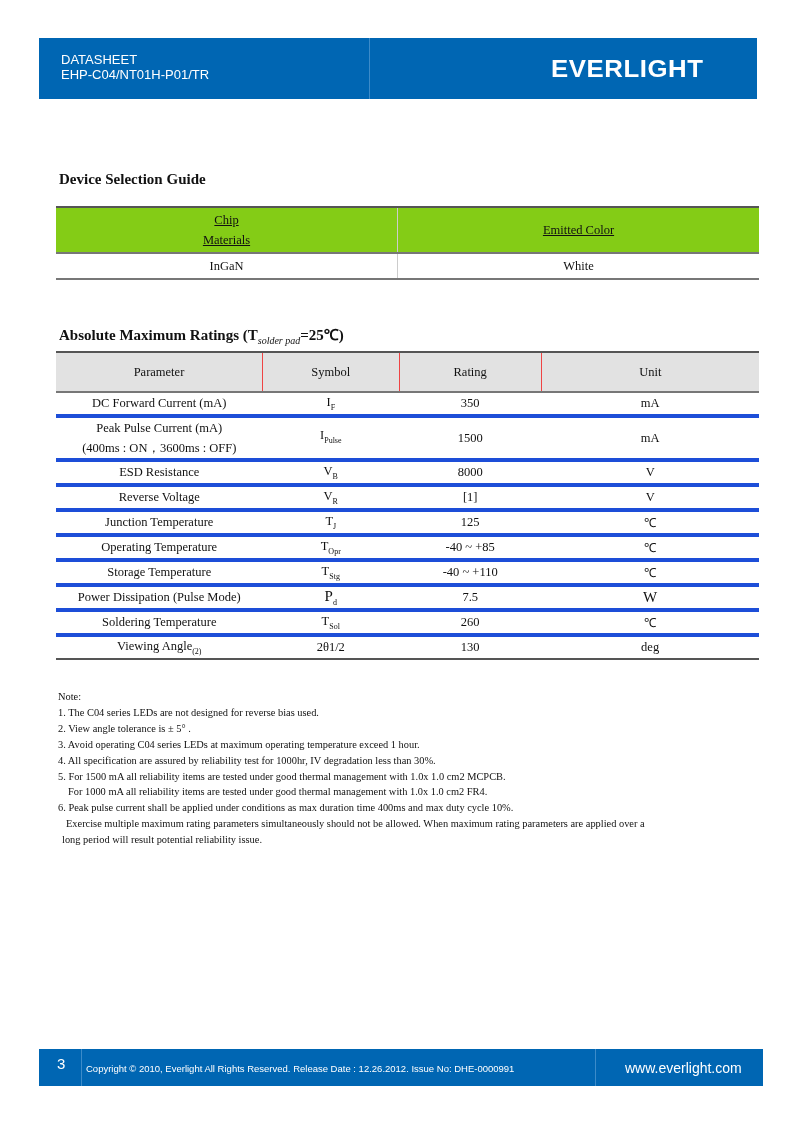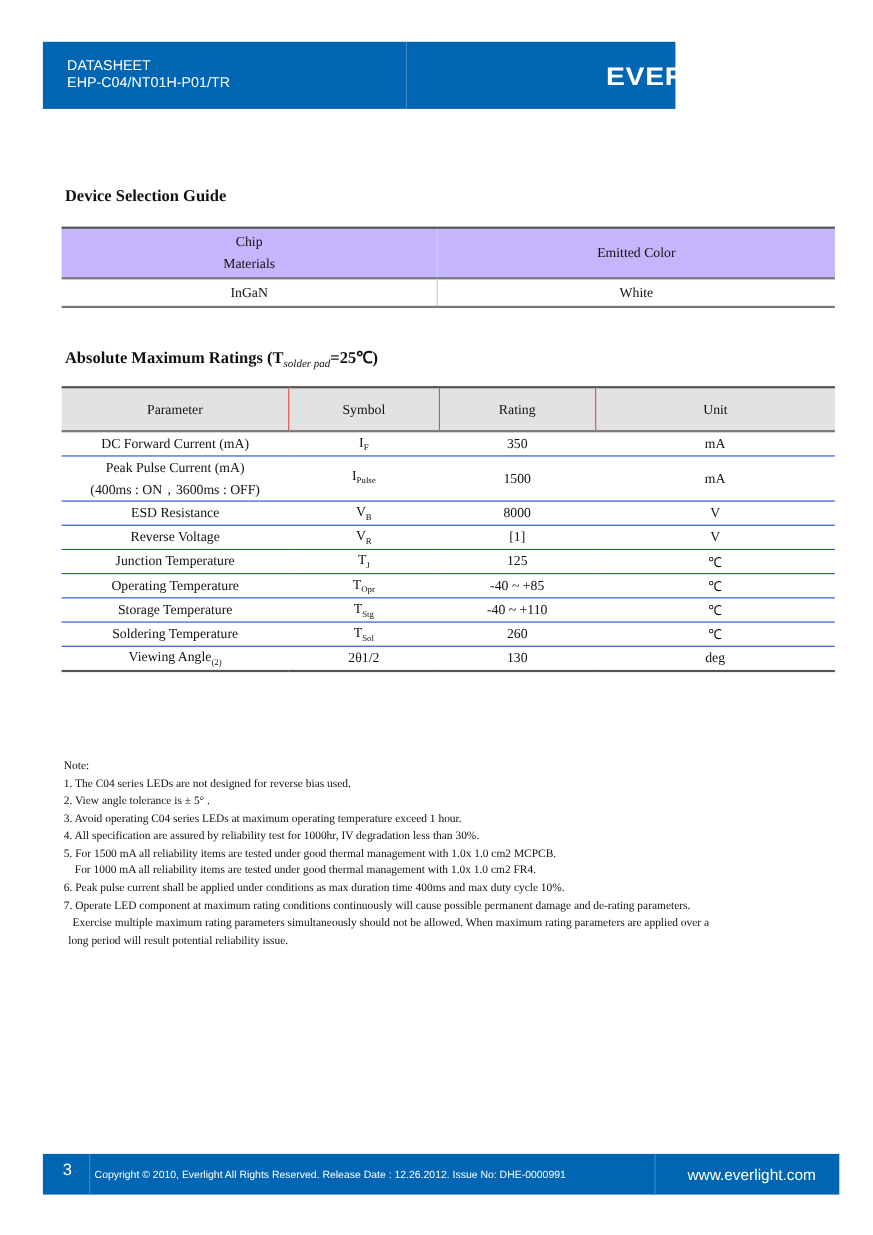--- a/index.html
+++ b/index.html
@@ -1,37 +1,37 @@
 <!DOCTYPE html>
 <html><head>
 <meta charset="utf-8">
 <style>
   html, body { margin:0; padding:0; background:#ffffff; }
   body { width:794px; height:1123px; position:relative; overflow:hidden; font-family:"Liberation Serif", serif; color:#111; }
-  .hdr { position:absolute; left:39px; top:38px; width:575px; height:61px; background:#0066b3; }
+  .hdr { position:absolute; left:39px; top:38px; width:718px; height:61px; background:#0066b3; }
   .hdr .div { position:absolute; left:330px; top:0; width:1px; height:61px; background:#3c8bc9; }
   .hdr .t1, .hdr .t2 { position:absolute; left:22px; color:#fff; font-family:"Liberation Sans", sans-serif; font-size:13px; }
   .hdr .t1 { top:14px; }
   .hdr .t2 { top:29px; }
   .logo { position:absolute; left:512px; top:18px; color:#fff; font-family:"Liberation Sans", sans-serif; font-weight:bold; font-size:23px; letter-spacing:0.5px; transform:scaleX(1.12); transform-origin:left center; }
 
   .sec-title { position:absolute; left:59px; font-weight:bold; font-size:15px; }
   .sec-title sub { font-size:10px; font-style:italic; font-weight:normal; }
 
   table { position:absolute; left:56px; width:703px; border-collapse:collapse; font-size:12.5px; }
   td, th { text-align:center; font-weight:normal; padding:0; }
-  .dev thead tr { background:#c4b5fd; }
+  .dev thead tr { background:#84cc16;text-decoration:underline; }
   .dev thead th { height:44px; border-top:2px solid #555; border-bottom:2px solid #777; line-height:20px; }
   .dev tbody td { height:24px; border-bottom:2px solid #777; }
   .dev .col1 { width:341px; border-right:1px solid #ccc; }
 
   .amr thead tr { background:#e2e2e2; }
   .amr thead th { height:38px; border-top:2px solid #555; border-bottom:2px solid #777; }
   .amr thead th + th { border-left:1px solid #ef4444; }
-  .amr tbody td { height:21px; border-bottom:1px solid #1d4ed8; }
+  .amr tbody td { height:21px; border-bottom:4px solid #1d4ed8; }
   .amr tbody tr.tall td { height:40px; line-height:20px; }
   .amr tbody tr:last-child td { border-bottom:2px solid #555; }
   .amr sub { font-size:8px; }
   .c1 { width:211px; } .c2 { width:139px; } .c3 { width:145px; } .c4 { width:224px; }
   .big { font-size:15px; }
 
   .notes { position:absolute; left:58px; top:689px; width:700px; font-size:10.4px; line-height:15.9px; }
   .notes div { white-space:nowrap; }
   .ind1 { padding-left:10px; }
   .ind2 { padding-left:8px; }
@@ -67,21 +67,21 @@
     </tr>
   </thead>
   <tbody>
     <tr>
       <td class="col1">InGaN</td>
       <td>White</td>
     </tr>
   </tbody>
 </table>
 
-<div class="sec-title" style="top:314px;"><span>Absolute Maximum Ratings (T</span><sub>solder pad</sub><span>=25℃)</span></div>
+<div class="sec-title" style="top:324px;"><span>Absolute Maximum Ratings (T</span><sub>solder pad</sub><span>=25℃)</span></div>
 
 <table class="amr" style="top:351px;">
   <thead>
     <tr>
       <th class="c1">Parameter</th>
       <th class="c2">Symbol</th>
       <th class="c3">Rating</th>
       <th class="c4">Unit</th>
     </tr>
   </thead>
@@ -122,20 +122,26 @@
       <td>-40 ~ +85</td>
       <td>℃</td>
     </tr>
     <tr>
       <td>Storage Temperature</td>
       <td><span>T</span><sub>Stg</sub></td>
       <td>-40 ~ +110</td>
       <td>℃</td>
     </tr>
     <tr>
+      <td>Power Dissipation (Pulse Mode)</td>
+      <td><span class="big">P</span><sub>d</sub></td>
+      <td>7.5</td>
+      <td class="big">W</td>
+    </tr>
+    <tr>
       <td>Soldering Temperature</td>
       <td><span>T</span><sub>Sol</sub></td>
       <td>260</td>
       <td>℃</td>
     </tr>
     <tr>
       <td><span>Viewing Angle</span><sub>(2)</sub></td>
       <td>2θ1/2</td>
       <td>130</td>
       <td>deg</td>
@@ -145,21 +151,20 @@
 
 <div class="notes">
   <div>Note:</div>
   <div>1. The C04 series LEDs are not designed for reverse bias used.</div>
   <div>2. View angle tolerance is ± 5°  .</div>
   <div>3. Avoid operating C04 series LEDs at maximum operating temperature exceed 1 hour.</div>
   <div>4. All specification are assured by reliability test for 1000hr, IV degradation less than 30%.</div>
   <div>5. For 1500 mA all reliability items are tested under good thermal management with 1.0x 1.0 cm2 MCPCB.</div>
   <div class="ind1">For 1000 mA all reliability items are tested under good thermal management with 1.0x 1.0 cm2 FR4.</div>
   <div>6. Peak pulse current shall be applied under conditions as max duration time 400ms and max duty cycle 10%.</div>
-  <div>7. Operate LED component at maximum rating conditions continuously will cause possible permanent damage and de-rating parameters.</div>
   <div class="ind2">Exercise multiple maximum rating parameters simultaneously should not be allowed. When maximum rating parameters are applied over a</div>
   <div class="ind3">long period will result potential reliability issue.</div>
 </div>
 
 <div class="ftr">
   <div class="pg">3</div>
   <div class="div1"></div>
   <div class="copy">Copyright © 2010, Everlight All Rights Reserved. Release Date : 12.26.2012. Issue No: DHE-0000991</div>
   <div class="div2"></div>
   <div class="web">www.everlight.com</div>

